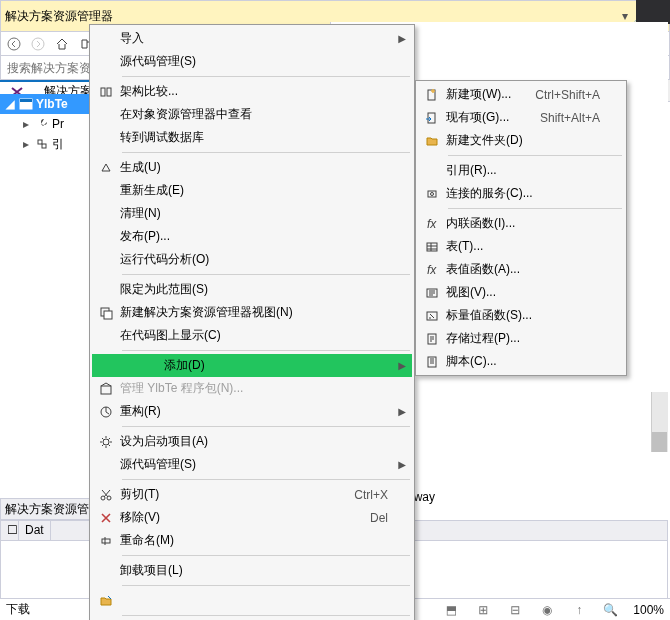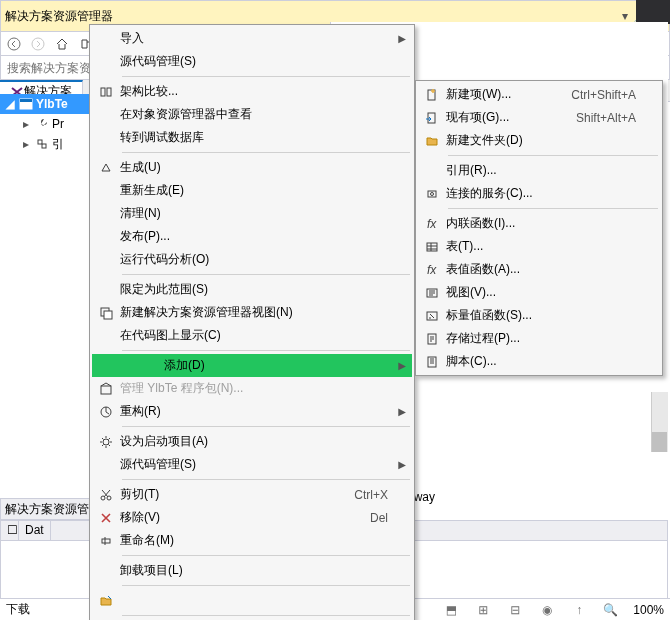--- a/index.html
+++ b/index.html
@@ -22,21 +22,21 @@
     height: 24px; border: 1px solid #cccedb; border-top:none;
     display:flex; align-items:center; padding:0 4px;
   }
   .search-row input { border:none; outline:none; flex:1; font-size:12px; color:#333; background:transparent }
   
   .tabstrip {
     height: 22px; display:flex; border-bottom:1px solid #cccedb; background:#eee;
   }
   .tab {
     padding: 2px 10px; border-right:1px solid #cccedb; background:#fff;
-    display:flex; align-items:center; gap:0; border-top:2px solid transparent;
+    display:flex; align-items:center; gap:20px; border-top:2px solid transparent;
   }
   .tab.active { border-top:2px solid #0e70c0; }
   .tab .ico { width:14px; height:14px; }
   
   .tree {
     position:absolute; left:0; top:94px; width:330px;
   }
   .tree-row { height:20px; display:flex; align-items:center; padding-left:4px; gap:2px; }
   .tree-row.sel { background:#3399ff; color:#fff; }
   .tri { width:12px; text-align:center; color:#555; cursor:default; }
@@ -359,21 +359,21 @@
         <svg width="14" height="14" viewBox="0 0 14 14" fill="none" stroke="#414141">
           <path d="M2 4 H6 L7 5 H12 V11 H2 Z" fill="#e8b44d" stroke="#b8860b"></path>
           <path d="M12 5 L9 2" stroke="#0e70c0"></path>
         </svg>
       </span>
     </div>
     <hr>
     <div class="row"></div>
   </div>
 
-<div class="menu" id="menu2" style="left:415px; top:80px; width:248px">
+<div class="menu" id="menu2" style="left:415px; top:80px; width:212px">
     <div class="row">
       <span class="iconcol">
         <svg width="14" height="14" viewBox="0 0 14 14" fill="none" stroke="#414141">
           <rect x="3" y="2" width="7" height="10"></rect>
           <path d="M8 1 V5 M6 3 H10" stroke="#e8b44d" stroke-width="1.6"></path>
         </svg>
       </span>
       <span class="lbl">新建项(W)...</span>
       <span class="sc">Ctrl+Shift+A</span>
     </div>

